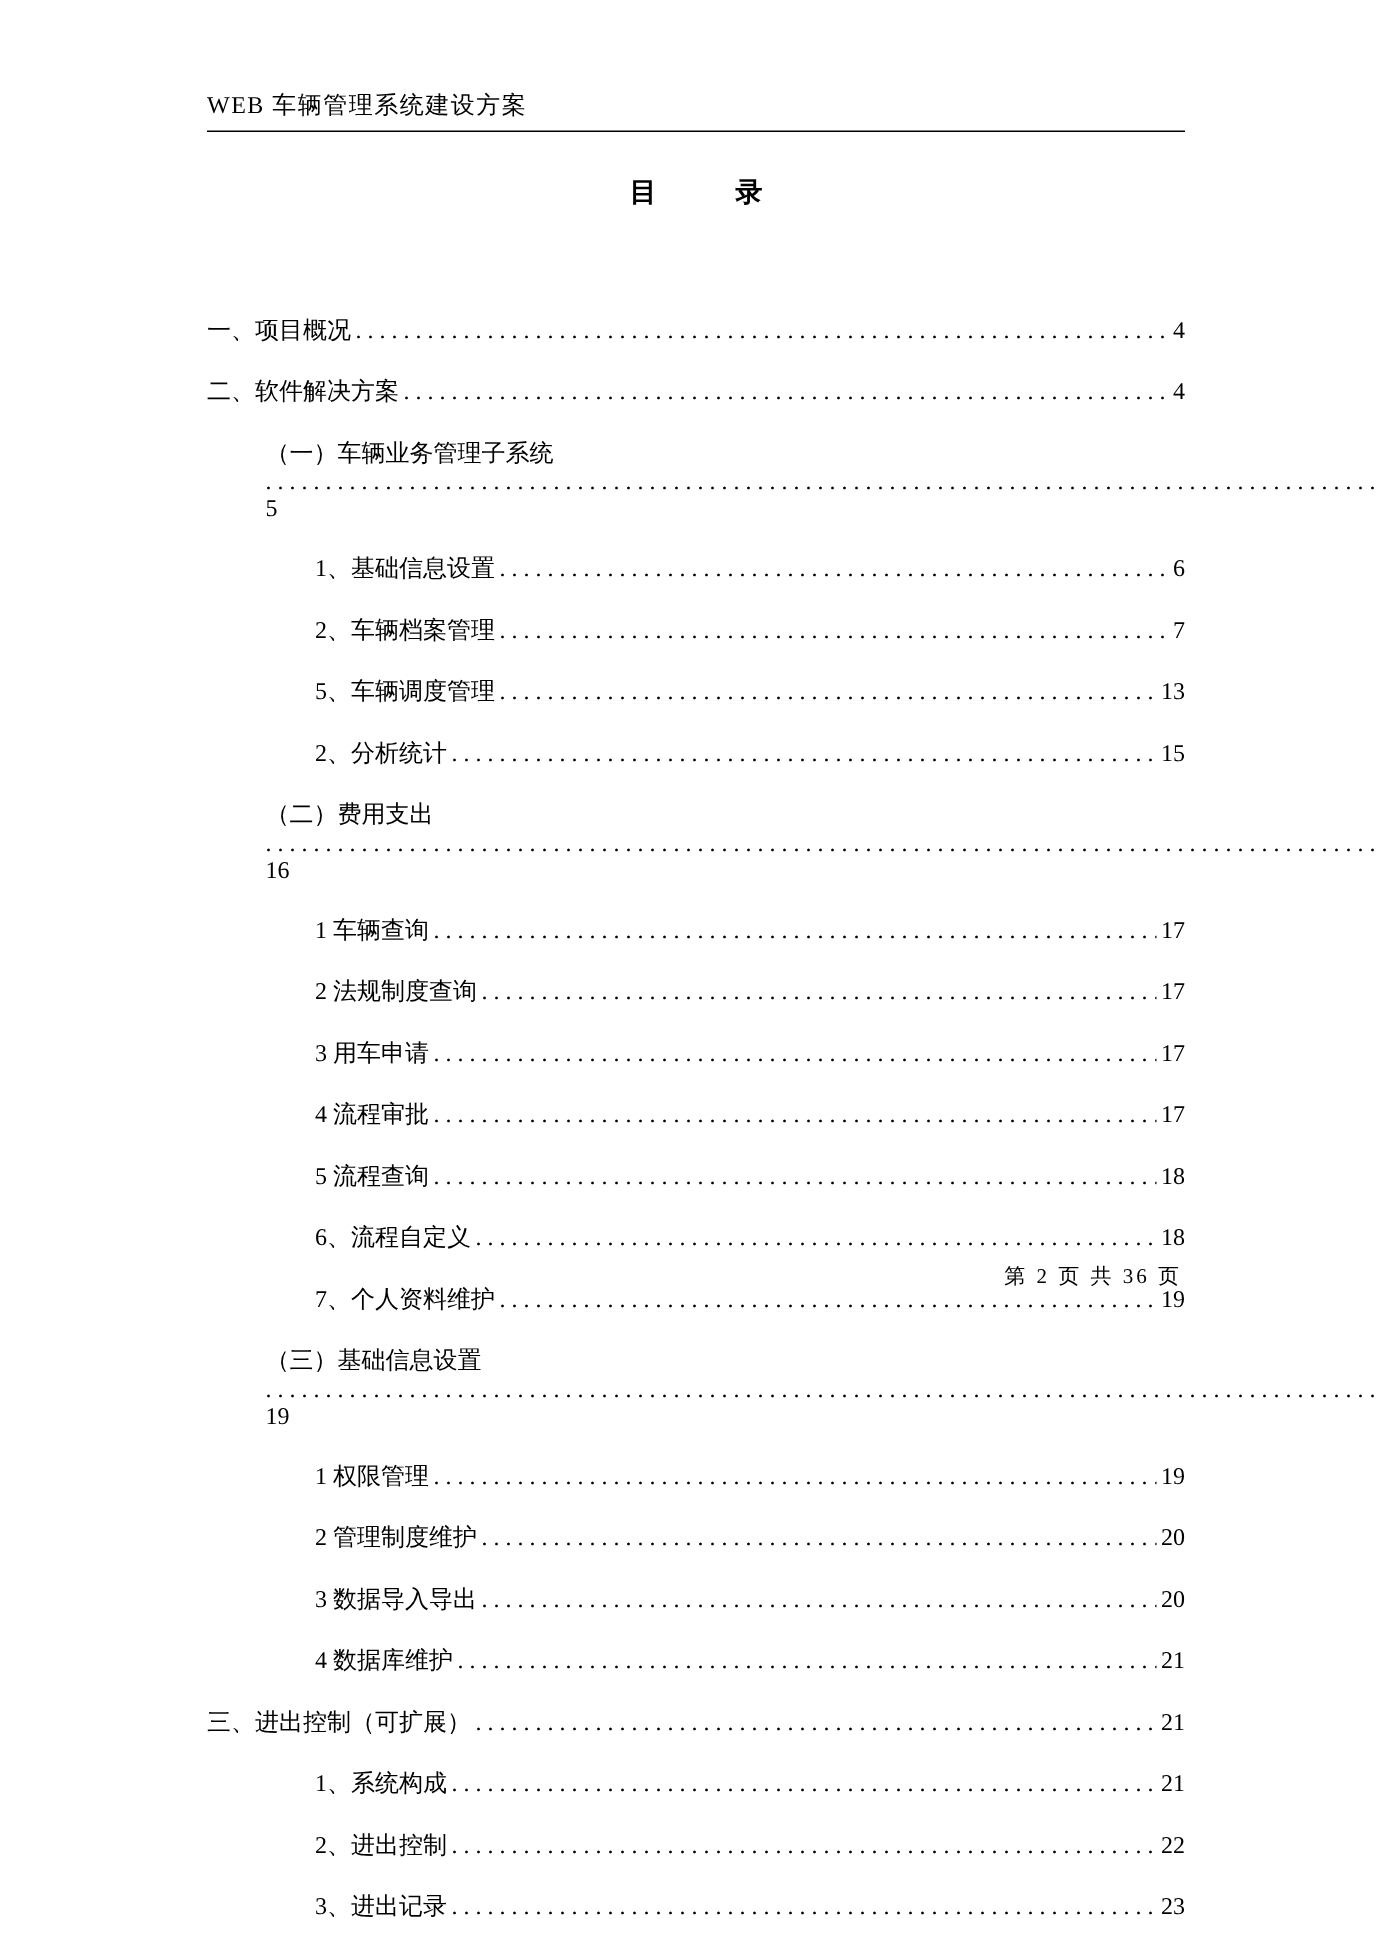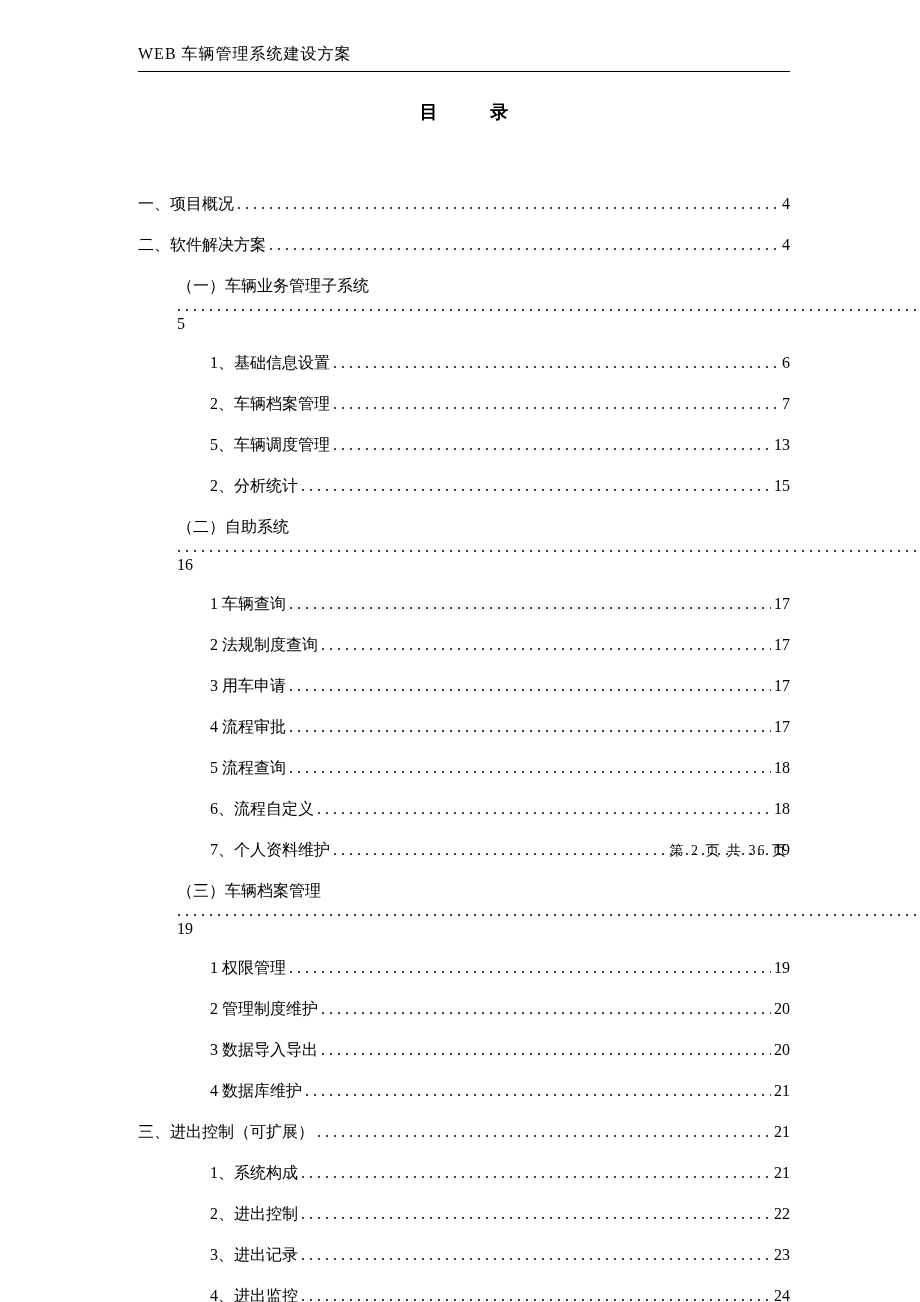--- a/index.html
+++ b/index.html
@@ -6,21 +6,21 @@
     margin: 0;
     padding: 0;
     background: #ffffff;
     width: 920px;
     height: 1302px;
     font-family: "SimSun", "宋体", serif;
     color: #000;
   }
   .page {
     box-sizing: border-box;
-    padding: 44px 130px 40px 138px;
+    padding: 60px 130px 40px 138px;
     position: relative;
     height: 920px;
   }
   .header-title {
     font-size: 16px;
     letter-spacing: 1px;
     padding-bottom: 6px;
     border-bottom: 1.5px solid #000;
     margin-bottom: 28px;
   }
@@ -106,21 +106,21 @@
         <span class="toc-label">5、车辆调度管理</span>
         <span class="toc-dots"></span>
         <span class="toc-page">13</span>
       </div>
       <div class="toc-row indent-2">
         <span class="toc-label">2、分析统计</span>
         <span class="toc-dots"></span>
         <span class="toc-page">15</span>
       </div>
       <div class="toc-row indent-1">
-        <span class="toc-label">（二）自助系统</span>
+        <span class="toc-label">（二）费用支出</span>
         <span class="toc-dots"></span>
         <span class="toc-page">16</span>
       </div>
       <div class="toc-row indent-2">
         <span class="toc-label">1 车辆查询</span>
         <span class="toc-dots"></span>
         <span class="toc-page">17</span>
       </div>
       <div class="toc-row indent-2">
         <span class="toc-label">2 法规制度查询</span>
@@ -146,21 +146,21 @@
         <span class="toc-label">6、流程自定义</span>
         <span class="toc-dots"></span>
         <span class="toc-page">18</span>
       </div>
       <div class="toc-row indent-2">
         <span class="toc-label">7、个人资料维护</span>
         <span class="toc-dots"></span>
         <span class="toc-page">19</span>
       </div>
       <div class="toc-row indent-1">
-        <span class="toc-label">（三）车辆档案管理</span>
+        <span class="toc-label">（三）基础信息设置</span>
         <span class="toc-dots"></span>
         <span class="toc-page">19</span>
       </div>
       <div class="toc-row indent-2">
         <span class="toc-label">1 权限管理</span>
         <span class="toc-dots"></span>
         <span class="toc-page">19</span>
       </div>
       <div class="toc-row indent-2">
         <span class="toc-label">2 管理制度维护</span>

